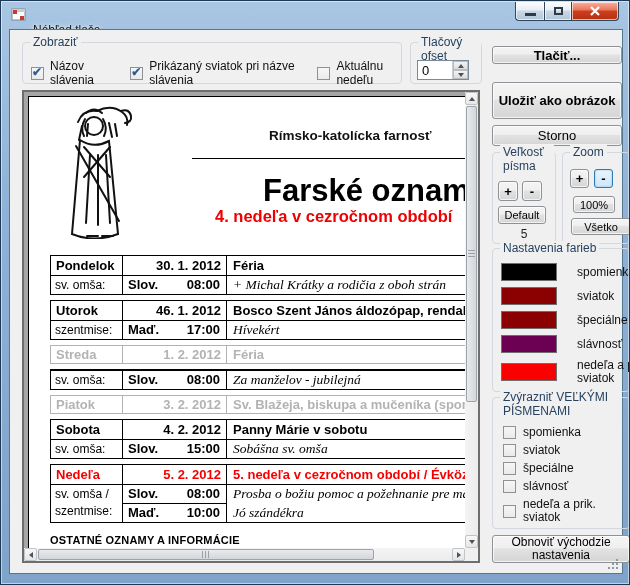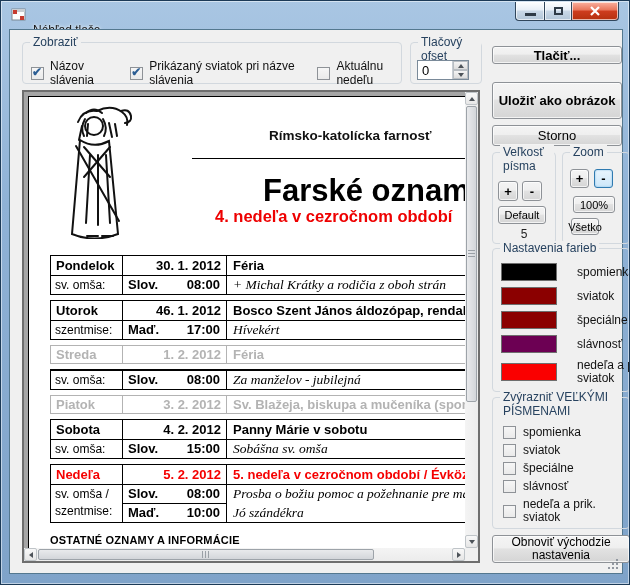--- a/index.html
+++ b/index.html
@@ -55,21 +55,21 @@
   
   .gb-fontsize{left:482px;top:122px;width:64px;height:92px;}
   .gb-zoom{left:552px;top:122px;width:68px;height:92px;}
   .gb-fontsize .gb-label{width:54px;}
   .sqbtn{width:20px;height:20px;font-weight:bold;font-size:13px;}
   .fs-plus{left:5px;top:28px;}  .fs-minus{left:29px;top:28px;}
   .fs-default{left:5px;top:53px;width:48px;height:18px;font-size:11px;}
   .fs-value{position:absolute;left:0;top:74px;width:100%;text-align:center;font-size:12px;color:#222;}
   .zm-plus{left:7px;top:16px;width:19px;height:19px;}  .zm-minus{left:31px;top:16px;width:19px;height:19px;}
   .zm-100{left:10px;top:43px;width:42px;height:17px;font-size:11px;}
-  .zm-all{left:8px;top:65px;width:28px;height:17px;font-size:11px;}
+  .zm-all{left:8px;top:65px;width:60px;height:17px;font-size:11px;}
   
   .gb-colors{left:482px;top:218px;width:138px;height:144px;}
   .colrows{position:absolute;left:8px;top:14px;}
   .colrow{display:flex;align-items:center;margin-bottom:6px;}
   .swatch{width:56px;height:18px;border:1px solid #6E6E6E;flex:0 0 56px;}
   .collabel{margin-left:20px;font-size:12px;color:#111;width:80px;line-height:13px;}
   
   .gb-upper{left:482px;top:367px;width:138px;height:132px;}
   .gb-upper .gb-label{width:122px;}
   .uprows{position:absolute;left:10px;top:28px;}

